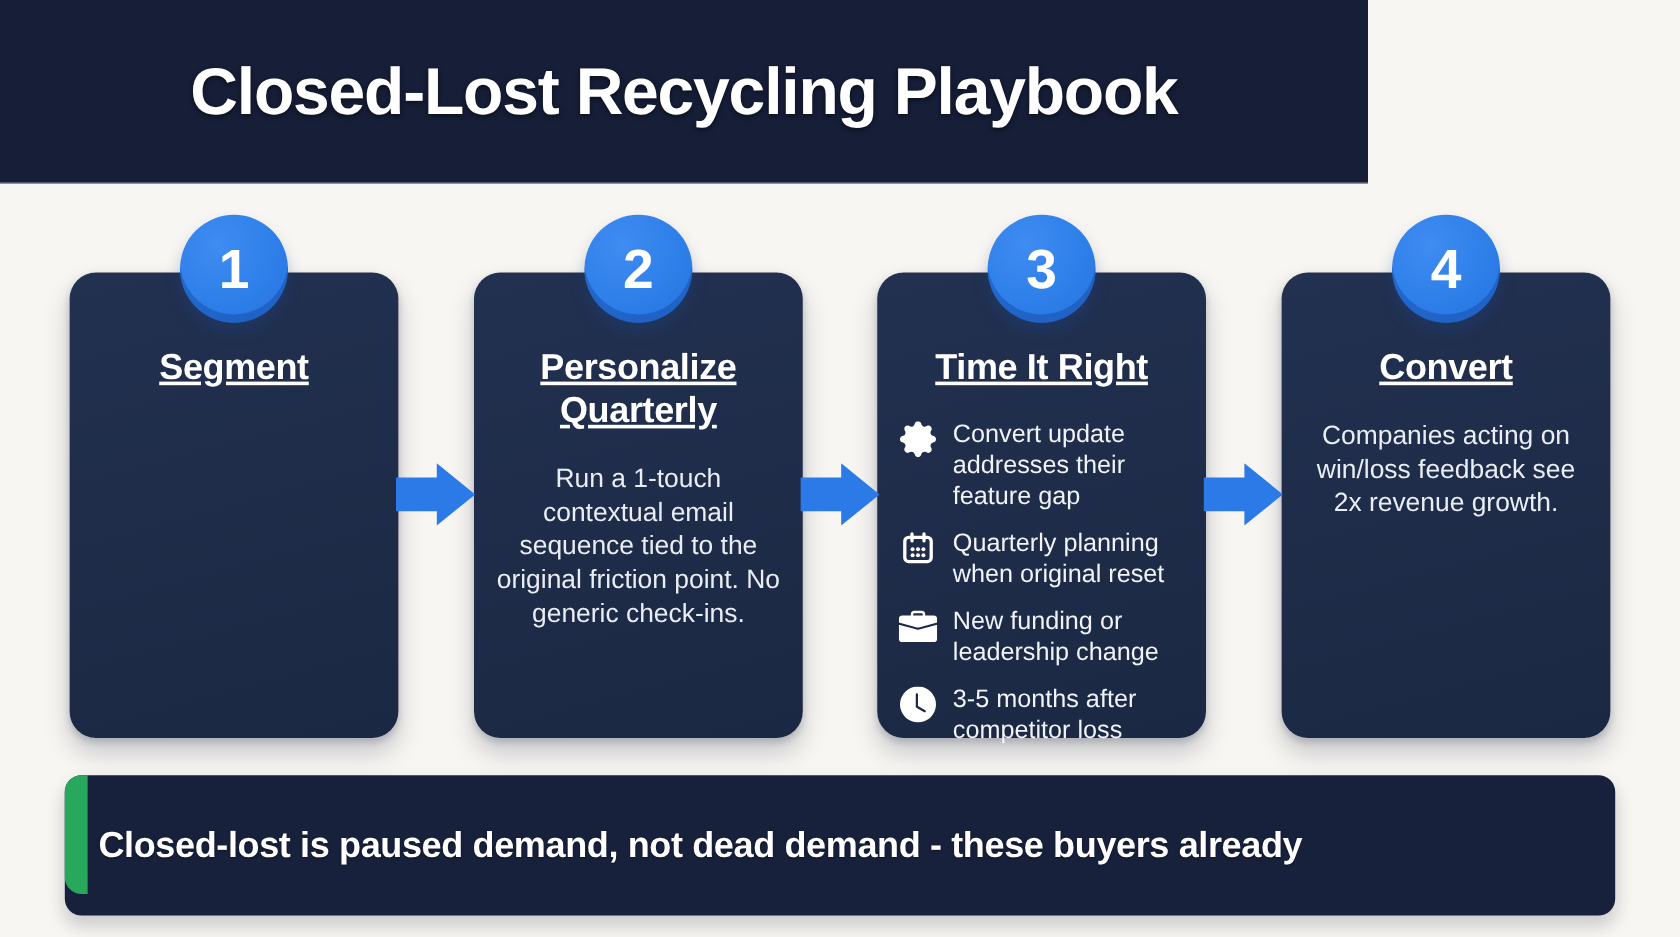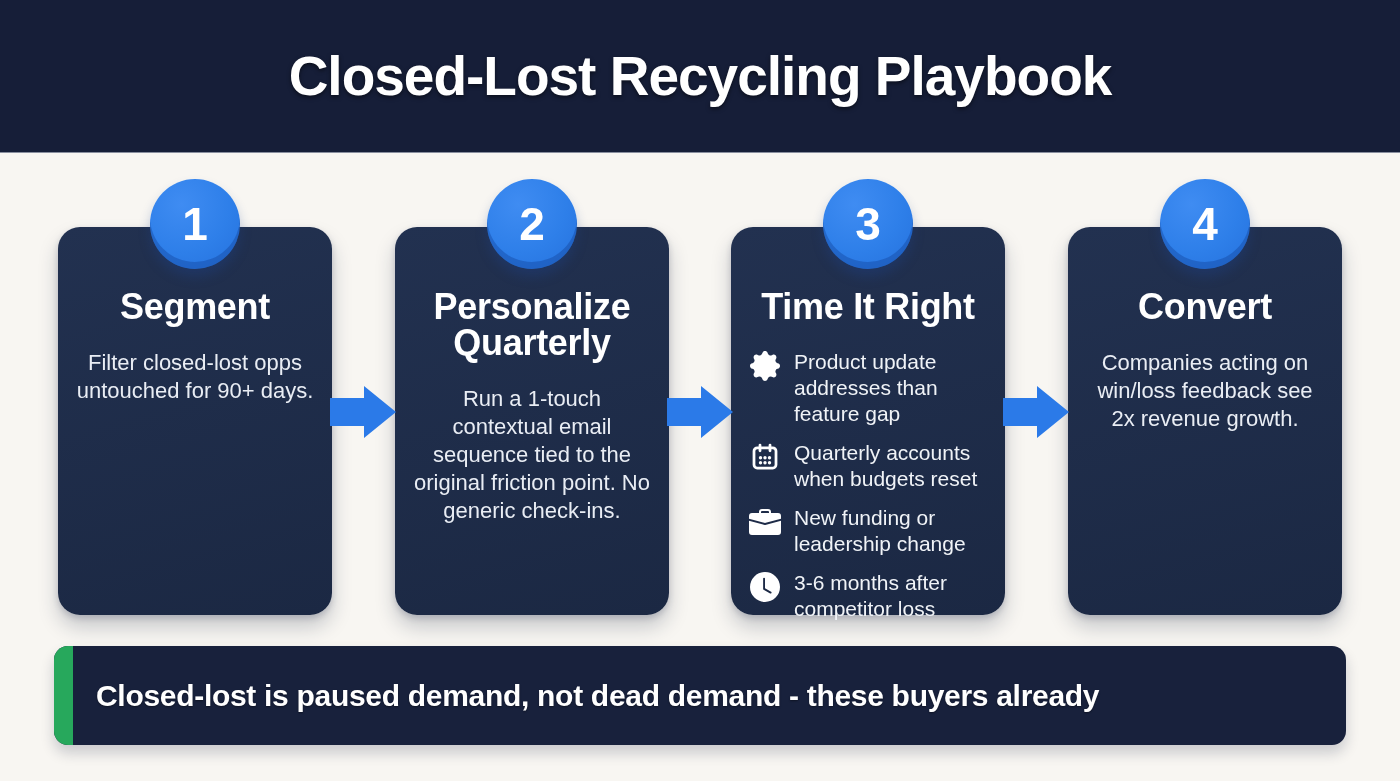--- a/index.html
+++ b/index.html
@@ -8,21 +8,21 @@
     --banner-navy:#18213c; --page-bg:#f8f6f2; --text-white:#ffffff; --body-text:#e9edf4;
   }
   *{margin:0;padding:0;box-sizing:border-box;}
   html,body{width:1400px;height:781px;}
   body{
     font-family:"Liberation Sans","DejaVu Sans",sans-serif;
     background:var(--page-bg);
     position:relative; overflow:hidden;
   }
   .header{
-    position:absolute; left:0; top:0; width:1400px; height:153px;
+    position:absolute; left:0; top:0; width:1140px; height:153px;
     background:var(--header-navy);
     display:flex; align-items:center; justify-content:center;
     border-bottom:1px solid rgba(200,205,215,.65);
   }
   .header h1{
     color:var(--text-white); font-size:55px; font-weight:700; letter-spacing:-1px;
     text-shadow:0 2px 4px rgba(0,0,0,.5);
   }
   .card{
     position:absolute; top:227px; width:274px; height:388px;
@@ -35,39 +35,39 @@
   .card.c1{left:58px;} .card.c2{left:395px;} .card.c3{left:731px;} .card.c4{left:1068px;}
   .badge{
     position:absolute; top:-48px; left:50%; transform:translateX(-50%);
     width:90px; height:90px; border-radius:50%;
     background:radial-gradient(circle at 35% 28%,#3f8cf2 0%,var(--badge-blue) 55%,#2571dd 100%);
     box-shadow:0 8px 12px rgba(30,70,150,.30), inset 0 -7px 0 rgba(16,62,150,.38);
     display:flex; align-items:center; justify-content:center;
   }
   .badge span{color:#fff; font-size:46px; font-weight:700;}
   .card h2{
-    color:var(--text-white); font-size:36px; font-weight:700; line-height:36px;
-    margin-bottom:24px; letter-spacing:-.3px;
+    color:var(--text-white); font-size:30px; font-weight:700; line-height:36px;
+    margin-bottom:24px; letter-spacing:-.3px;text-decoration:underline;
   }
   .card p{
     color:var(--body-text); font-size:22px; line-height:28px; margin-bottom:28px;
   }
   .bullets{list-style:none; text-align:left; padding:0 2px;}
   .bullets li{display:flex; align-items:flex-start; gap:13px; margin-bottom:13px;}
   .bi{flex:0 0 32px; display:flex; justify-content:center; padding-top:2px;}
   .bi svg{display:block;}
   .bullets .bt{color:#f0f3f7; font-size:21px; line-height:26px;}
   .arrow{position:absolute; top:386px;}
   .arrow.a1{left:330px;} .arrow.a2{left:667px;} .arrow.a3{left:1003px;}
   .callout{
-    position:absolute; left:54px; top:646px; width:1292px; height:99px;
+    position:absolute; left:54px; top:646px; width:1292px; height:117px;
     background:var(--banner-navy); border-radius:14px;
     box-shadow:0 8px 14px rgba(20,30,60,.20);
     display:flex; flex-direction:column; justify-content:center;
-    padding-left:42px;
+    padding-left:28px;
   }
   .callout .accent{
     position:absolute; left:0; top:0; width:19px; height:99px;
     background:var(--accent-green); border-radius:14px 0 0 14px;
   }
   .callout .line{
     color:var(--text-white); font-size:30px; font-weight:700; line-height:38px;
     letter-spacing:-.3px; text-shadow:0 1px 2px rgba(0,0,0,.4);
   }
 </style>
@@ -76,21 +76,20 @@
 
 <header class="header">
   <h1>Closed-Lost Recycling Playbook</h1>
 </header>
 
 <section class="card c1">
   <div class="badge">
     <span>1</span>
   </div>
   <h2>Segment</h2>
-  <p>Filter closed-lost opps untouched for 90+ days.</p>
 </section>
 
 <section class="card c2">
   <div class="badge">
     <span>2</span>
   </div>
   <h2>Personalize Quarterly</h2>
   <p>Run a 1-touch contextual email sequence tied to the original friction point. No generic check-ins.</p>
 </section>
 
@@ -99,56 +98,56 @@
     <span>3</span>
   </div>
   <h2>Time It Right</h2>
   <ul class="bullets">
     <li>
       <span class="bi">
         <svg width="30" height="30" viewBox="0 0 16 16" fill="#ffffff" xmlns="http://www.w3.org/2000/svg">
             <path d="M9.405 1.05c-.413-1.4-2.397-1.4-2.81 0l-.1.34a1.464 1.464 0 0 1-2.105.872l-.31-.17c-1.283-.698-2.686.705-1.987 1.987l.169.311c.446.82.023 1.841-.872 2.105l-.34.1c-1.4.413-1.4 2.397 0 2.81l.34.1a1.464 1.464 0 0 1 .872 2.105l-.17.31c-.698 1.283.705 2.686 1.987 1.987l.311-.169a1.464 1.464 0 0 1 2.105.872l.1.34c.413 1.4 2.397 1.4 2.81 0l.1-.34a1.464 1.464 0 0 1 2.105-.872l.31.17c1.283.698 2.686-.705 1.987-1.987l-.169-.311a1.464 1.464 0 0 1 .872-2.105l.34-.1c1.4-.413 1.4-2.397 0-2.81l-.34-.1a1.464 1.464 0 0 1-.872-2.105l.17-.31c.698-1.283-.705-2.686-1.987-1.987l-.311.169a1.464 1.464 0 0 1-2.105-.872l-.1-.34z"></path>
           </svg>
       </span>
-      <span class="bt">Product update addresses than feature gap</span>
+      <span class="bt">Convert update addresses their feature gap</span>
     </li>
     <li>
       <span class="bi">
         <svg width="30" height="30" viewBox="0 0 24 24" xmlns="http://www.w3.org/2000/svg">
             <rect x="3.2" y="4.6" width="17.6" height="16.2" rx="2.6" fill="none" stroke="#ffffff" stroke-width="2.2"></rect>
             <line x1="8" y1="2.4" x2="8" y2="7" stroke="#ffffff" stroke-width="2.2" stroke-linecap="round"></line>
             <line x1="16" y1="2.4" x2="16" y2="7" stroke="#ffffff" stroke-width="2.2" stroke-linecap="round"></line>
             <g fill="#ffffff">
               <circle cx="8.4" cy="12.6" r="1.35"></circle>
               <circle cx="12" cy="12.6" r="1.35"></circle>
               <circle cx="15.6" cy="12.6" r="1.35"></circle>
               <circle cx="8.4" cy="16.6" r="1.35"></circle>
               <circle cx="12" cy="16.6" r="1.35"></circle>
               <circle cx="15.6" cy="16.6" r="1.35"></circle>
             </g>
           </svg>
       </span>
-      <span class="bt">Quarterly accounts when budgets reset</span>
+      <span class="bt">Quarterly planning when original reset</span>
     </li>
     <li>
       <span class="bi">
         <svg width="32" height="32" viewBox="0 0 16 16" fill="#ffffff" xmlns="http://www.w3.org/2000/svg">
             <path d="M6.5 1A1.5 1.5 0 0 0 5 2.5V3H1.5A1.5 1.5 0 0 0 0 4.5v1.384l7.614 2.03a1.5 1.5 0 0 0 .772 0L16 5.884V4.5A1.5 1.5 0 0 0 14.5 3H11v-.5A1.5 1.5 0 0 0 9.5 1h-3zm0 1h3a.5.5 0 0 1 .5.5V3H6v-.5a.5.5 0 0 1 .5-.5z"></path>
             <path d="M0 12.5A1.5 1.5 0 0 0 1.5 14h13a1.5 1.5 0 0 0 1.5-1.5V6.85L8.129 8.947a.5.5 0 0 1-.258 0L0 6.85v5.65z"></path>
           </svg>
       </span>
       <span class="bt">New funding or leadership change</span>
     </li>
     <li>
       <span class="bi">
         <svg width="30" height="30" viewBox="0 0 16 16" fill="#ffffff" xmlns="http://www.w3.org/2000/svg">
             <path d="M16 8A8 8 0 1 1 0 8a8 8 0 0 1 16 0zM8 3.5a.5.5 0 0 0-1 0V9a.5.5 0 0 0 .252.434l3.5 2a.5.5 0 0 0 .496-.868L8 8.71V3.5z"></path>
           </svg>
       </span>
-      <span class="bt">3-6 months after competitor loss</span>
+      <span class="bt">3-5 months after competitor loss</span>
     </li>
   </ul>
 </section>
 
 <section class="card c4">
   <div class="badge">
     <span>4</span>
   </div>
   <h2>Convert</h2>
   <p>Companies acting on win/loss feedback see 2x revenue growth.</p>

